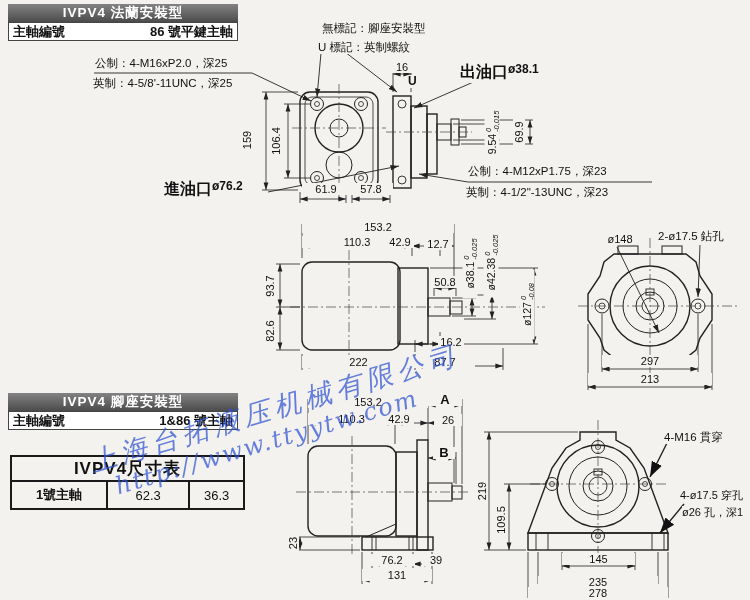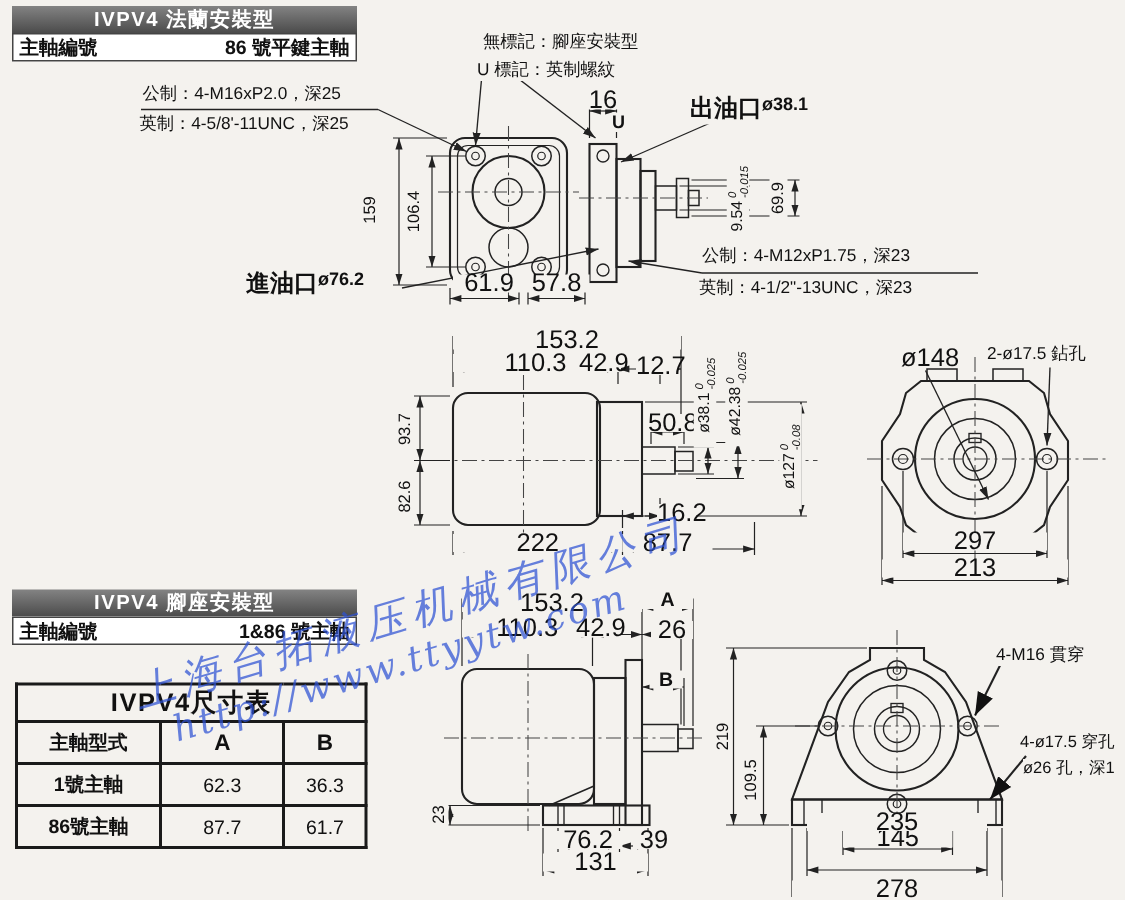--- a/index.html
+++ b/index.html
@@ -1,19 +1,19 @@
 <!DOCTYPE html>
 <html><head>
 <meta charset="utf-8">
 <style>
 *{margin:0;padding:0;box-sizing:border-box}
 html,body{width:750px;height:600px}
 body{position:relative;background:#f4f2ee;font-family:"Liberation Sans",sans-serif;color:#111;overflow:hidden}
 svg.lines{position:absolute;left:0;top:0}
-.dim{position:absolute;font-size:17px;text-align:center;white-space:nowrap;background:#f4f2ee;line-height:12px}
+.dim{position:absolute;font-size:11px;text-align:center;white-space:nowrap;background:#f4f2ee;line-height:12px}
 .vdim{position:absolute;font-size:11px;text-align:center;white-space:nowrap;transform:rotate(-90deg);transform-origin:center;background:#f4f2ee;line-height:12px}
 .vlabel{position:absolute;display:flex;align-items:center;justify-content:center;gap:2px;transform:rotate(-90deg);transform-origin:center;font-size:10.5px;white-space:nowrap;background:#f4f2ee;line-height:11px}
 .tol{display:inline-flex;flex-direction:column;font-size:7.5px;line-height:7.5px;font-style:normal}
 .note{position:absolute;font-size:11.5px;white-space:nowrap;background:#f4f2ee;line-height:13px}
 .bold{font-weight:bold}
 .port{position:absolute;font-weight:bold;white-space:nowrap;display:flex;align-items:flex-start;background:#f4f2ee}
 .port .p{font-size:16px}
 .port .d{font-size:12px}
 .hbar{position:absolute;left:8px;width:230px;height:18px;background:linear-gradient(#838383,#4b4b4b);color:#fff;font-weight:bold;font-size:13.5px;display:flex;align-items:center;justify-content:center;letter-spacing:1px}
 .hrow{position:absolute;left:8px;width:230px;height:19px;background:#fff;border:1px solid #444;display:flex;align-items:center;justify-content:space-between;font-weight:bold;font-size:13px;padding:0 4px}
@@ -269,21 +269,21 @@
 <div class="dim" style="left:308px;top:396px;width:120px">153.2</div>
 <div class="dim bold" style="left:428px;top:394px;width:34px;font-size:13px">A</div>
 <div class="dim" style="left:308px;top:413px;width:87px">110.3</div>
 <div class="dim" style="left:384px;top:413px;width:30px">42.9</div>
 <div class="dim" style="left:434px;top:414px;width:28px">26</div>
 <div class="dim bold" style="left:433px;top:447px;width:22px;font-size:13px">B</div>
 <div class="dim" style="left:369px;top:554px;width:46px">76.2</div>
 <div class="dim" style="left:422px;top:554px;width:28px">39</div>
 <div class="dim" style="left:362px;top:569px;width:70px">131</div>
 <div class="dim" style="left:562px;top:553px;width:73px">145</div>
-<div class="dim" style="left:538px;top:542px;width:120px">235</div>
+<div class="dim" style="left:538px;top:576px;width:120px">235</div>
 <div class="dim" style="left:528px;top:587px;width:140px">278</div>
 
 <div class="vdim" style="left:227px;top:134px;width:40px">159</div>
 <div class="vdim" style="left:256px;top:135px;width:40px">106.4</div>
 <div class="vdim" style="left:499px;top:126px;width:40px">69.9</div>
 <div class="vlabel" style="left:462px;top:125px;width:60px">
   <span>9.54</span>
   <span class="tol">
       <i>0</i>
       <i>-0.015</i>
@@ -315,33 +315,23 @@
 <div class="vdim" style="left:278px;top:537px;width:30px">23</div>
 <div class="vdim" style="left:462px;top:485px;width:40px">219</div>
 <div class="vdim" style="left:479px;top:514px;width:44px">109.5</div>
 
 <table class="size">
   <tbody>
       <tr>
         <td colspan="3" class="ttl">IVPV4尺寸表</td>
       </tr>
   <tr>
-    <td class="c1 hd">主軸型式</td>
-    <td class="c2 big">A</td>
-    <td class="c3 big">B</td>
-  </tr>
-  <tr>
     <td class="c1 hd">1號主軸</td>
     <td class="c2">62.3</td>
     <td class="c3">36.3</td>
   </tr>
-  <tr>
-    <td class="c1 hd">86號主軸</td>
-    <td class="c2">87.7</td>
-    <td class="c3">61.7</td>
-  </tr>
 </tbody>
   </table>
 
 <div class="wm">
   <div class="l1">上海台拓液压机械有限公司</div>
   <div class="l2">http://www.ttyytw.com</div>
 </div>
 
 </body></html>

